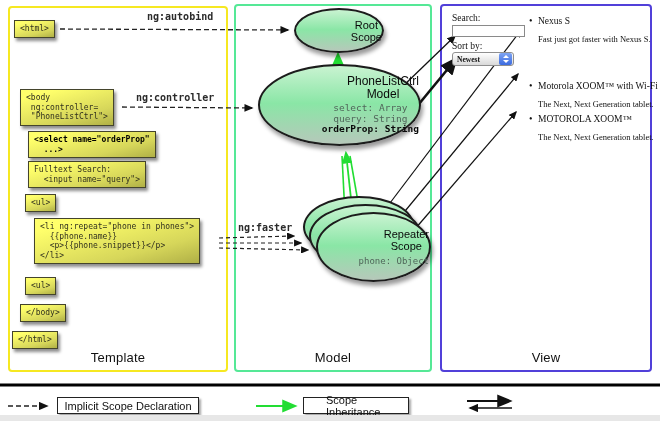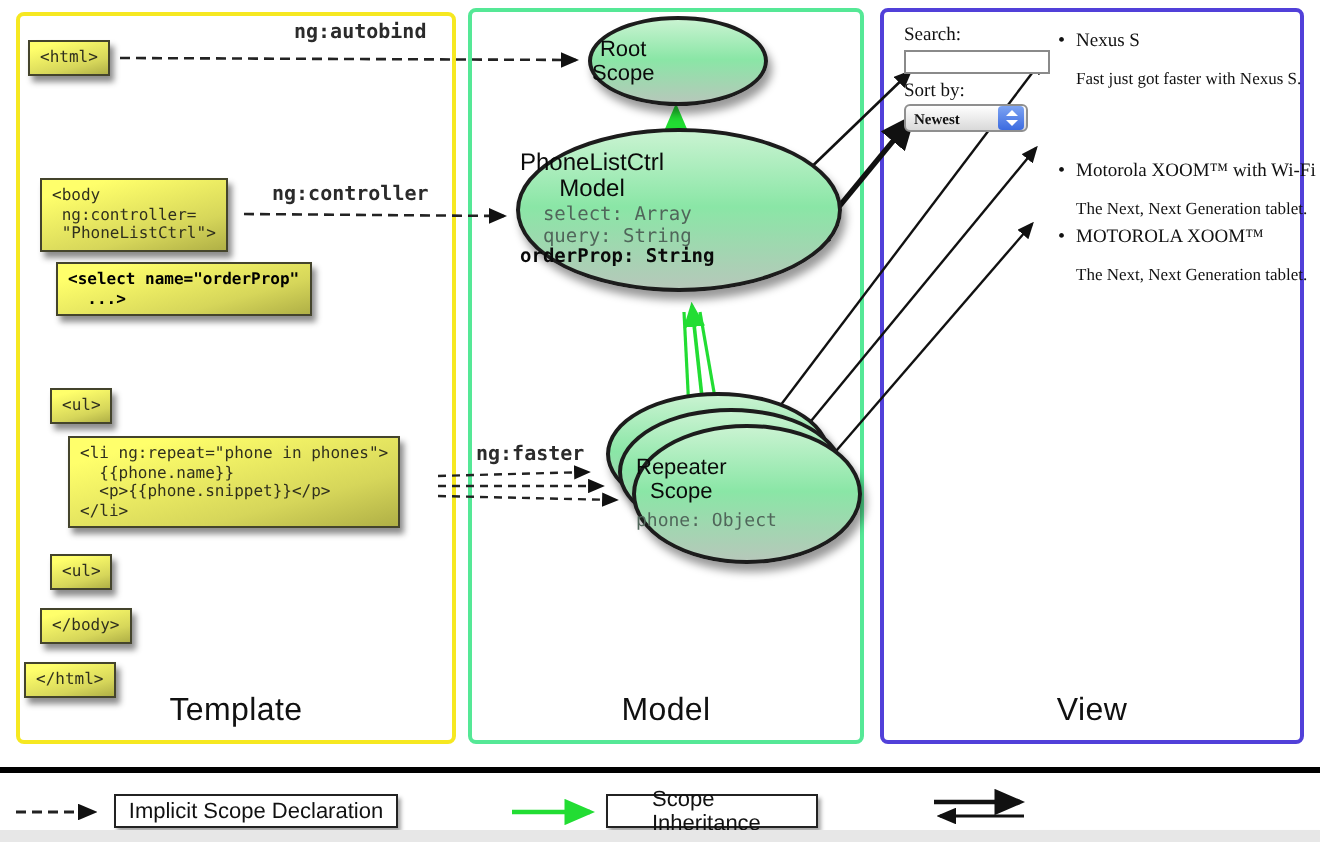--- a/index.html
+++ b/index.html
@@ -5,34 +5,34 @@
   * { margin:0; padding:0; box-sizing:border-box; }
   body { background:#fff; font-family:"Liberation Sans", sans-serif; }
   .canvas { position:relative; width:660px; height:421px; background:#fff; overflow:hidden; }
 
   
   .col { position:absolute; background:#fff; border-radius:4px; }
   .col-template { left:8px; top:6px; width:220px; height:366px; border:2px solid #f6e821; }
   .col-model    { left:234px; top:4px; width:198px; height:368px; border:2px solid #55e896; }
   .col-view     { left:440px; top:4px; width:212px; height:368px; border:2px solid #5140d9; }
   .col-label { position:absolute; bottom:5px; left:0; right:0; text-align:center;
-               font-size:16px; color:#111; letter-spacing:0.2px; }
+               font-size:13px; color:#111; letter-spacing:0.2px; }
 
   
   .code { position:absolute; font-family:"DejaVu Sans Mono", monospace; font-size:8px;
           line-height:9.5px; color:#30301e; white-space:pre; padding:3px 5px;
           background:linear-gradient(165deg, #ffff6b 15%, #d6d65a 70%, #b0b046 100%);
           border:1px solid #44442c; box-shadow:2px 3px 3px rgba(0,0,0,0.45); }
   .code.bold { font-weight:bold; color:#000; }
 
   
   .scope { position:absolute; border:2px solid #1c1c1c; border-radius:50%;
            background:linear-gradient(180deg, #c9f3d1 0%, #8ae6a6 48%, #b6c8ba 100%);
            box-shadow:2px 4px 4px rgba(0,0,0,0.4);
-           display:flex; flex-direction:column; align-items:flex-start; justify-content:center; }
+           display:flex; flex-direction:column; align-items:flex-end; justify-content:center; }
   .scope-title { font-size:12px; color:#0a0a0a; text-align:center; white-space:pre; line-height:13px; }
   .scope-props { font-family:"DejaVu Sans Mono", monospace; font-size:9.5px; line-height:10.5px;
                  color:#50665a; text-align:center; margin-top:2px; }
   .scope-props .bold { font-weight:bold; color:#0a0a0a; }
   .scope-sm-title { font-size:11px; line-height:12px; }
   .scope-sm-prop { font-family:"DejaVu Sans Mono", monospace; font-size:9px; color:#50665a; margin-top:4px; }
 
   
   .anno { position:absolute; font-family:"DejaVu Sans Mono", monospace; font-weight:bold;
           font-size:10px; color:#2b2b2b; }
@@ -112,20 +112,22 @@
     <path d="M467,401 L510,401" stroke="#111" stroke-width="2.2" fill="none" marker-end="url(#ab)"></path>
     <path d="M512,408 L470,408" stroke="#111" stroke-width="1.4" fill="none" marker-end="url(#ab)"></path>
   </svg>
 
   <div class="code" style="left:14px; top:20px;">&lt;html&gt;</div>
   <div class="code" style="left:20px; top:89px;">&lt;body
  ng:controller=
  "PhoneListCtrl"&gt;</div>
   <div class="code bold" style="left:28px; top:131px;">&lt;select name="orderProp"
   ...&gt;</div>
+  <div class="code" style="left:28px; top:161px;">Fulltext Search:
+  &lt;input name="query"&gt;</div>
   <div class="code" style="left:25px; top:194px;">&lt;ul&gt;</div>
   <div class="code" style="left:34px; top:218px;">&lt;li ng:repeat="phone in phones"&gt;
   {{phone.name}}
   &lt;p&gt;{{phone.snippet}}&lt;/p&gt;
 &lt;/li&gt;</div>
   <div class="code" style="left:25px; top:277px;">&lt;ul&gt;</div>
   <div class="code" style="left:20px; top:304px;">&lt;/body&gt;</div>
   <div class="code" style="left:12px; top:331px;">&lt;/html&gt;</div>
 
   <div class="anno" style="left:147px; top:11px;">ng:autobind</div>

